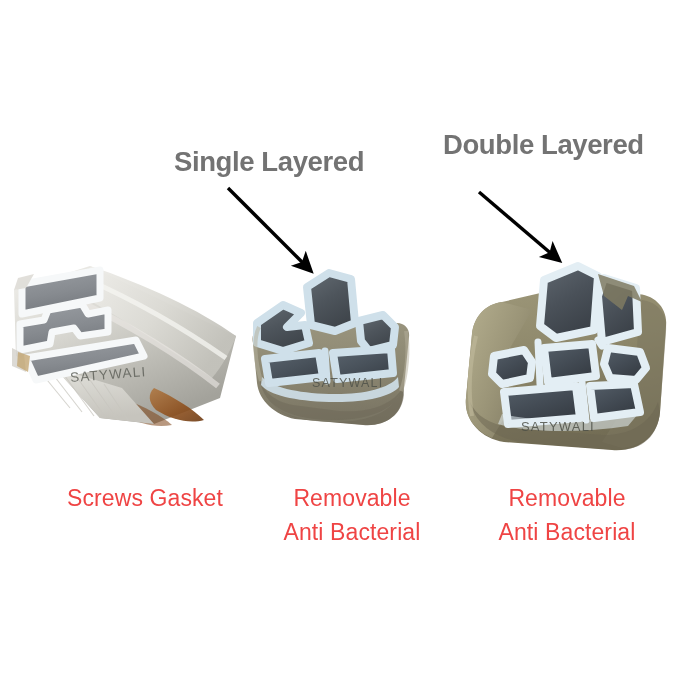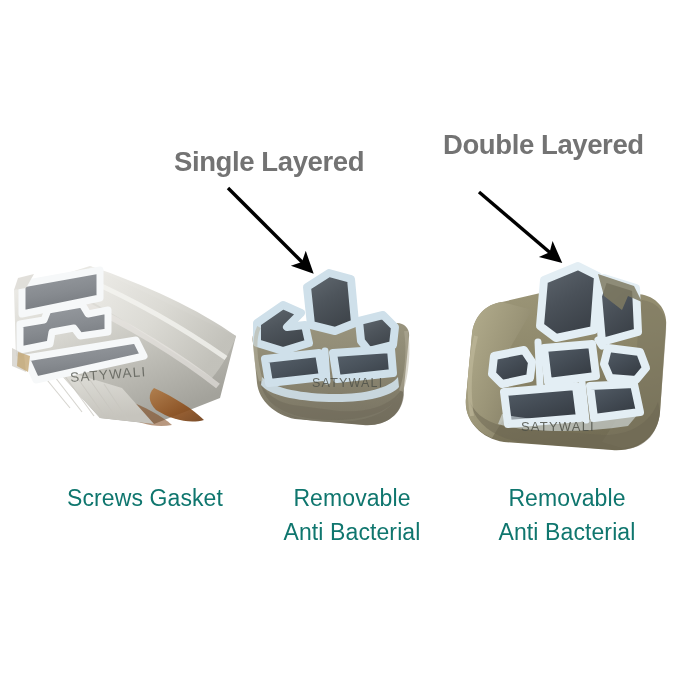--- a/index.html
+++ b/index.html
@@ -83,21 +83,21 @@
     color: #4b4e45;
   }
 
   
   .caption {
     position: absolute;
     font-family: "Liberation Sans", sans-serif;
     font-weight: 400;
     font-size: 23px;
     line-height: 34px;
-    color: #0f766e;
+    color: #ef4444;
     text-align: center;
     white-space: pre-line;
     letter-spacing: 0.1px;
   }
   #caption-screws { left: 0px;   top: 481px; width: 290px; }
   #caption-single { left: 232px; top: 481px; width: 240px; }
   #caption-double { left: 445px; top: 481px; width: 244px; }
 </style>
 </head>
 <body>

